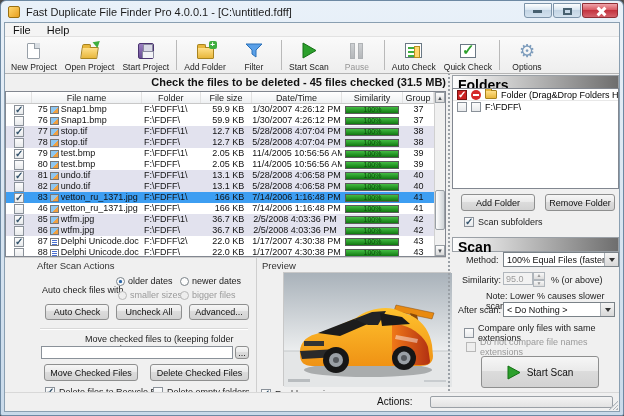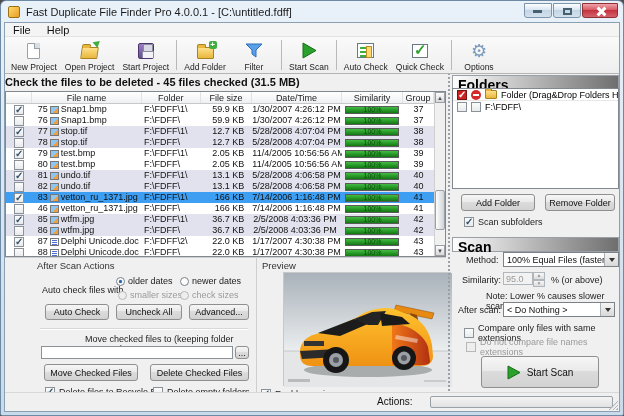--- a/index.html
+++ b/index.html
@@ -58,21 +58,21 @@
   .i-list::after{ content:""; position:absolute; right:1px; top:2px; width:4px; height:10px; background:#ffd76e; border:1px solid #b89020;}
   .i-doccheck{ width:16px; height:14px; background:#fff; border:1px solid #6a7884; position:relative;}
   .i-doccheck::after{ content:"✓"; position:absolute; left:1px; top:-4px; font-size:15px; font-weight:bold; color:#2ca02c;}
   .i-gear{ font-size:18px; color:#7d9cbc; line-height:16px; }
   
   .main{ flex:1; position:relative; overflow:hidden; }
   .left-col{ position:absolute; left:0; top:0; width:441px; height:100%; display:flex; flex-direction:column; }
   .v-split{ position:absolute; left:441px; top:0; width:6px; height:100%;
     background-image:radial-gradient(#9aa0a6 25%, transparent 26%); background-size:4px 4px; background-position:1px 2px; }
   .right-col{ position:absolute; left:447px; top:0; right:0; height:100%; }
-  .info-bar{ height:17px; font-size:11px; font-weight:bold; text-align:left; line-height:17px; color:#111; }
+  .info-bar{ height:17px; font-size:11px; font-weight:bold; text-align:right; line-height:17px; color:#111; }
   
   .tablewrap{ height:166px; border:1px solid #828790; background:#fff; position:relative; overflow:hidden; }
   .thead{ height:12px; display:flex; background:linear-gradient(#ffffff,#eef0f2); border-bottom:1px solid #c8c8c8;justify-content:space-between; }
   .th{ font-size:9px; color:#222; text-align:center; line-height:12px; border-right:1px solid #e2e2e2; overflow:hidden; white-space:nowrap;}
   .c0{width:26px;} .c1{width:111px;} .c2{width:59px;} .c3{width:52px;} .c4{width:90px;} .c5{width:62px;} .c6{width:31px;}
   .tbody{ height:154px; overflow:hidden; }
   .trow{ height:11px; display:flex; font-size:9px; line-height:11px; color:#111; white-space:nowrap; }
   .trow.alt{ background:#e2e2ee; }
   .trow.selected{ background:#3d9ef2; }
   .tc{ overflow:hidden; }
@@ -215,20 +215,27 @@
       </div>
       <div class="tb-sep"></div>
       <div class="tb-btn">
         <span class="ic">
           <svg width="16" height="17" viewBox="0 0 16 17">
               <polygon points="2,1 15,8.5 2,16" fill="#2ca02c" stroke="#157015" stroke-width="1"></polygon>
             </svg>
         </span>
         <span>Start Scan</span>
       </div>
+      <div class="tb-btn disabled">
+        <span class="ic i-pause">
+            <span></span>
+            <span></span>
+          </span>
+        <span>Pause</span>
+      </div>
       <div class="tb-sep"></div>
       <div class="tb-btn">
         <span class="ic">
             <span class="i-list"></span>
           </span>
         <span>Auto Check</span>
       </div>
       <div class="tb-btn">
         <span class="ic">
             <span class="i-doccheck"></span>
@@ -558,21 +565,21 @@
             <span class="radio" style="left:148px; top:18px;">
               <span class="rdot"></span>
                 <span>newer dates</span>
             </span>
             <span class="radio dis" style="left:86px; top:32px;">
               <span class="rdot"></span>
                 <span>smaller sizes</span>
             </span>
             <span class="radio dis" style="left:148px; top:32px;">
               <span class="rdot"></span>
-                <span>check sizes</span>
+                <span>bigger files</span>
             </span>
             <button class="btn" style="left:13px; top:46px; width:64px; height:16px;">Auto Check</button>
             <button class="btn" style="left:84px; top:46px; width:66px; height:16px;">Uncheck All</button>
             <button class="btn" style="left:157px; top:46px; width:60px; height:16px;">Advanced...</button>
             <div class="hr" style="top:70px;"></div>
             <span style="position:absolute; left:9px; top:76px;padding-left:44px;">Move checked files to (keeping folder structure):</span>
             <input class="inputbox" style="left: 9px; top: 88px; width: 192px; height: 13px; font-size: 9px;" value="">
             <button class="btn" style="left:203px; top:88px; width:14px; height:13px;">...</button>
             <button class="btn" style="left:12px; top:106px; width:94px; height:17px;">Move Checked Files</button>
             <button class="btn" style="left:118px; top:106px; width:99px; height:17px;">Delete Checked Files</button>

